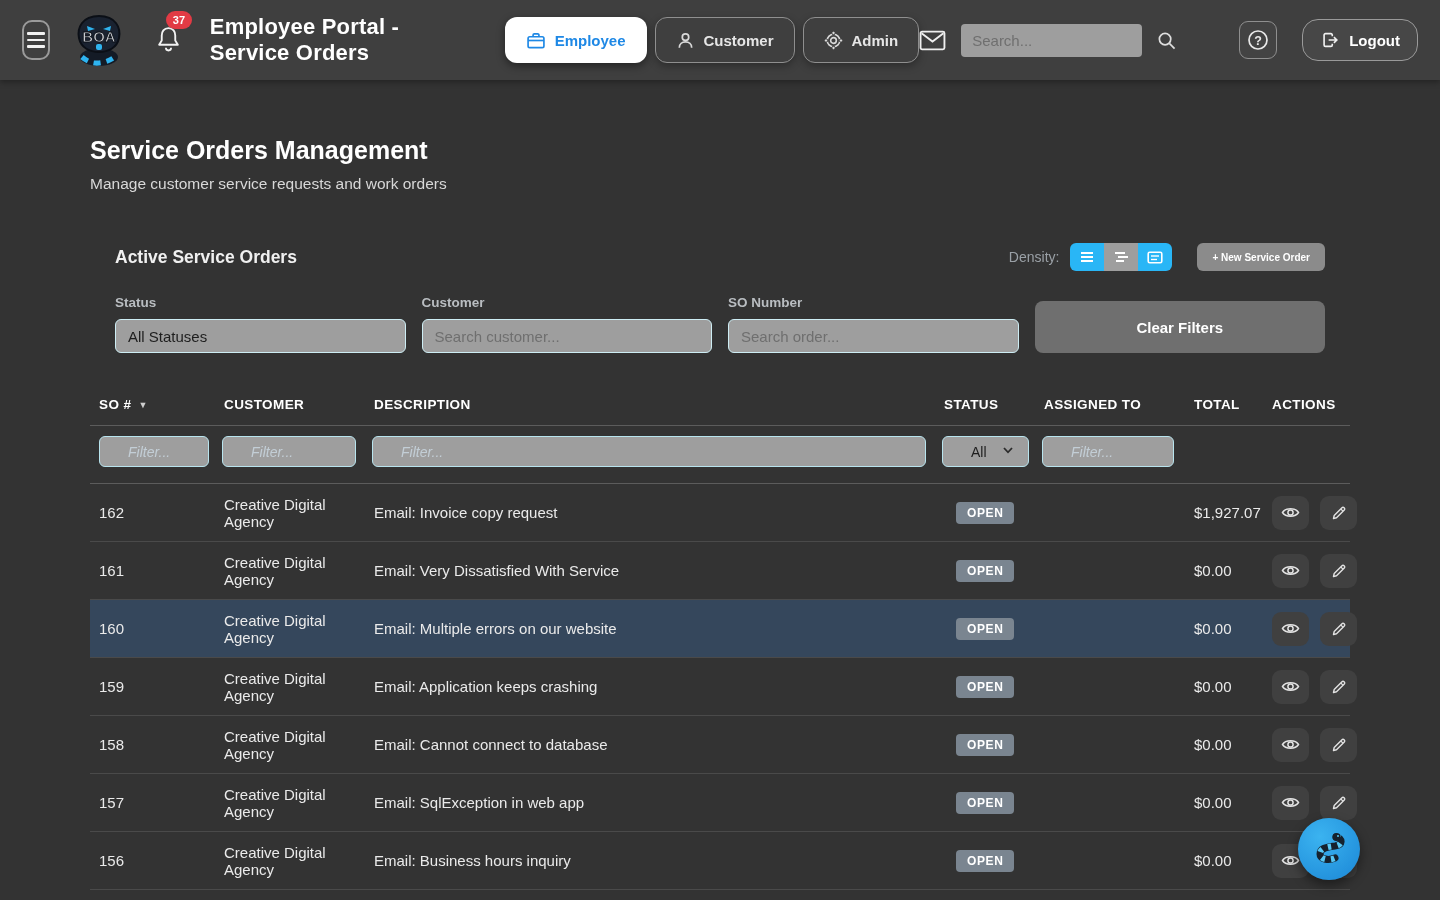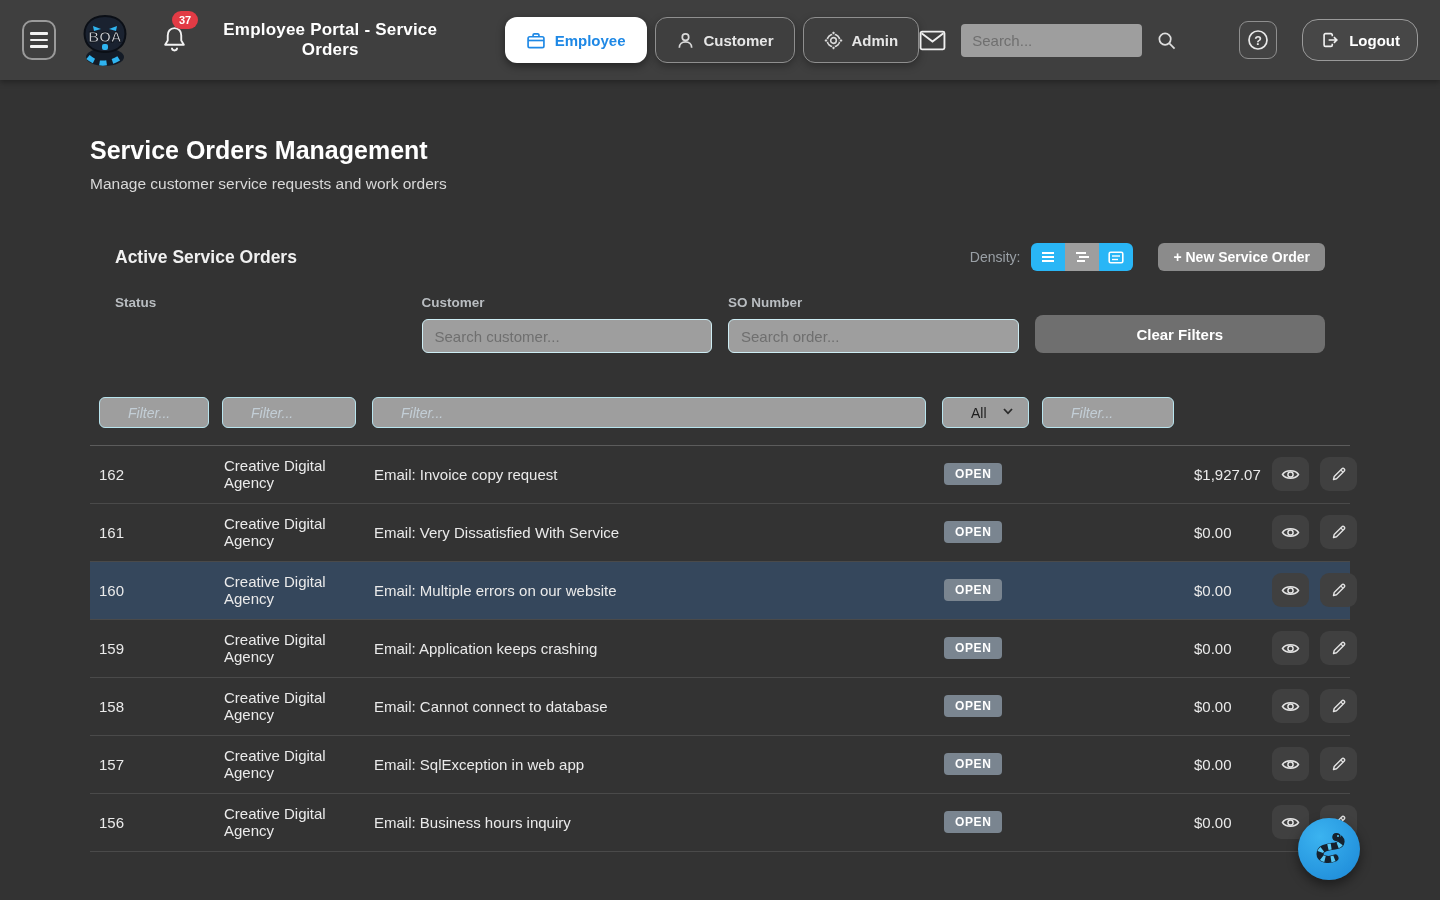--- a/index.html
+++ b/index.html
@@ -32,21 +32,21 @@
   }
   .menu-btn span { width: 18px; height: 2.5px; background: #f2f2f2; border-radius: 1px; }
   .logo { margin-left: 22px; display: flex; align-items: center; }
   .bell-wrap { position: relative; margin-left: 30px; cursor: pointer; }
   .badge {
     position: absolute; top: -14px; left: 10px;
     background: #e23b45; color: #fff;
     font-size: 11px; font-weight: bold;
     padding: 3px 7px; border-radius: 10px;
   }
-  .nav-title { margin-left: 29px; font-size: 17px; font-weight: bold; letter-spacing: .2px; text-align: center; }
+  .nav-title { margin-left: 29px; font-size: 22px; font-weight: bold; letter-spacing: .2px; }
 
   .tab-group { margin-left: 60px; display: flex; gap: 8px; }
   .tab {
     height: 46px; padding: 0 20px;
     display: flex; align-items: center; gap: 9px;
     border-radius: 12px; font-size: 15px; font-weight: bold;
     cursor: pointer; border: 1px solid transparent;
     font-family: "Liberation Sans", sans-serif;
   }
   .tab.active { background: #ffffff; color: #1e88e5; box-shadow: 0 3px 8px rgba(0,0,0,.45); }
@@ -87,40 +87,40 @@
   .seg-group { display: flex; border-radius: 6px; overflow: hidden; }
   .seg {
     width: 34px; height: 28px; border: none; cursor: pointer;
     display: flex; align-items: center; justify-content: center;
   }
   .seg.on { background: #29b6f6; }
   .seg.off { background: #9e9e9e; }
   .new-btn {
     margin-left: 14px; height: 28px; padding: 0 15px;
     background: #8b8b8b; border: none; border-radius: 6px;
-    color: #fff; font-size: 14px; font-weight: bold; cursor: pointer;
+    color: #fff; font-size: 10px; font-weight: bold; cursor: pointer;
     font-family: "Liberation Sans", sans-serif;
   }
 
   .filters {
     display: grid; grid-template-columns: repeat(4, 1fr);
     gap: 16px; padding: 0 25px; margin-top: 24px;
   }
   .fgroup { display: flex; flex-direction: column; }
   .flabel { font-size: 13.5px; font-weight: bold; color: #b9bdc1; margin-bottom: 9px; }
   .fcontrol {
     height: 34px; border-radius: 6px;
     border: 1px solid #cdedf4; background: #9e9e9e;
     color: #1e1e1e; padding: 0 12px; font-size: 15px; width: 100%;
     font-family: "Liberation Sans", sans-serif;
     appearance: none; -webkit-appearance: none;
   }
   .fcontrol::placeholder { color: #6f6f6f; }
   .clear-btn {
-    margin-top: auto; height: 38px;
+    margin-top: auto; height: 52px;
     background: #6f6f6f; border: none; border-radius: 8px;
     color: #fff; font-size: 15px; font-weight: bold; cursor: pointer;
     font-family: "Liberation Sans", sans-serif;
   }
 
   
   table { width: 100%; border-collapse: collapse; table-layout: fixed; margin-top: 34px; }
   th {
     text-align: left; color: #fff; font-size: 13.5px; font-weight: bold;
     letter-spacing: .4px; padding: 10px 8px 13px 8px;
@@ -147,21 +147,21 @@
 
   td {
     padding: 8px; font-size: 15px; color: #eaeaea;
     border-bottom: 1px solid #4a4a4a; height: 58px; vertical-align: middle;
   }
   td:first-child { padding-left: 9px; }
   .row-highlight td { background: #35475c; }
   .status-badge {
     display: inline-block; padding: 4px 11px;
     background: #7a8590; border-radius: 4px;
-    color: #fff; font-size: 12px; font-weight: bold; letter-spacing: .6px;
+    color: #fff; font-size: 12px; font-weight: bold; letter-spacing: .6px; margin-left: 12px;
   }
   .actions-cell { white-space: nowrap; }
   .act-btn {
     width: 37px; height: 34px; border: none; border-radius: 9px;
     background: #404040; cursor: pointer; margin-right: 7px;
     display: inline-flex; align-items: center; justify-content: center;
     vertical-align: middle;
   }
 
   
@@ -311,20 +311,23 @@
           </svg>
         </button>
       </div>
       <button class="new-btn">+ New Service Order</button>
     </div>
   </div>
 
   <div class="filters">
     <div class="fgroup">
       <label class="flabel">Status</label>
+      <select class="fcontrol">
+        <option>All Statuses</option>
+      </select>
     </div>
     <div class="fgroup">
       <label class="flabel">Customer</label>
       <input class="fcontrol" placeholder="Search customer..." style="">
     </div>
     <div class="fgroup">
       <label class="flabel">SO Number</label>
       <input class="fcontrol" placeholder="Search order..." style="">
     </div>
     <div class="fgroup">
@@ -336,20 +339,31 @@
     <colgroup>
       <col style="width:126px">
         <col style="width:150px">
         <col style="width:570px">
       <col style="width:100px">
         <col style="width:150px">
         <col style="width:78px">
         <col style="width:86px">
     </colgroup>
     <thead>
+      <tr>
+        <th>
+          <span>SO #</span><span class="sort-arrow">▼</span>
+        </th>
+        <th>CUSTOMER</th>
+        <th>DESCRIPTION</th>
+        <th>STATUS</th>
+        <th>ASSIGNED TO</th>
+        <th>TOTAL</th>
+        <th>ACTIONS</th>
+      </tr>
       <tr class="filter-row">
         <td><input class="tfilter w-so" placeholder="Filter..." style=""></td>
         <td><input class="tfilter w-cust" placeholder="Filter..." style=""></td>
         <td><input class="tfilter w-desc" placeholder="Filter..." style=""></td>
         <td>
           <span class="sel-wrap">
             <select class="tfilter">
               <option>All</option>
             </select>
             <svg width="10" height="7" viewBox="0 0 10 7">

